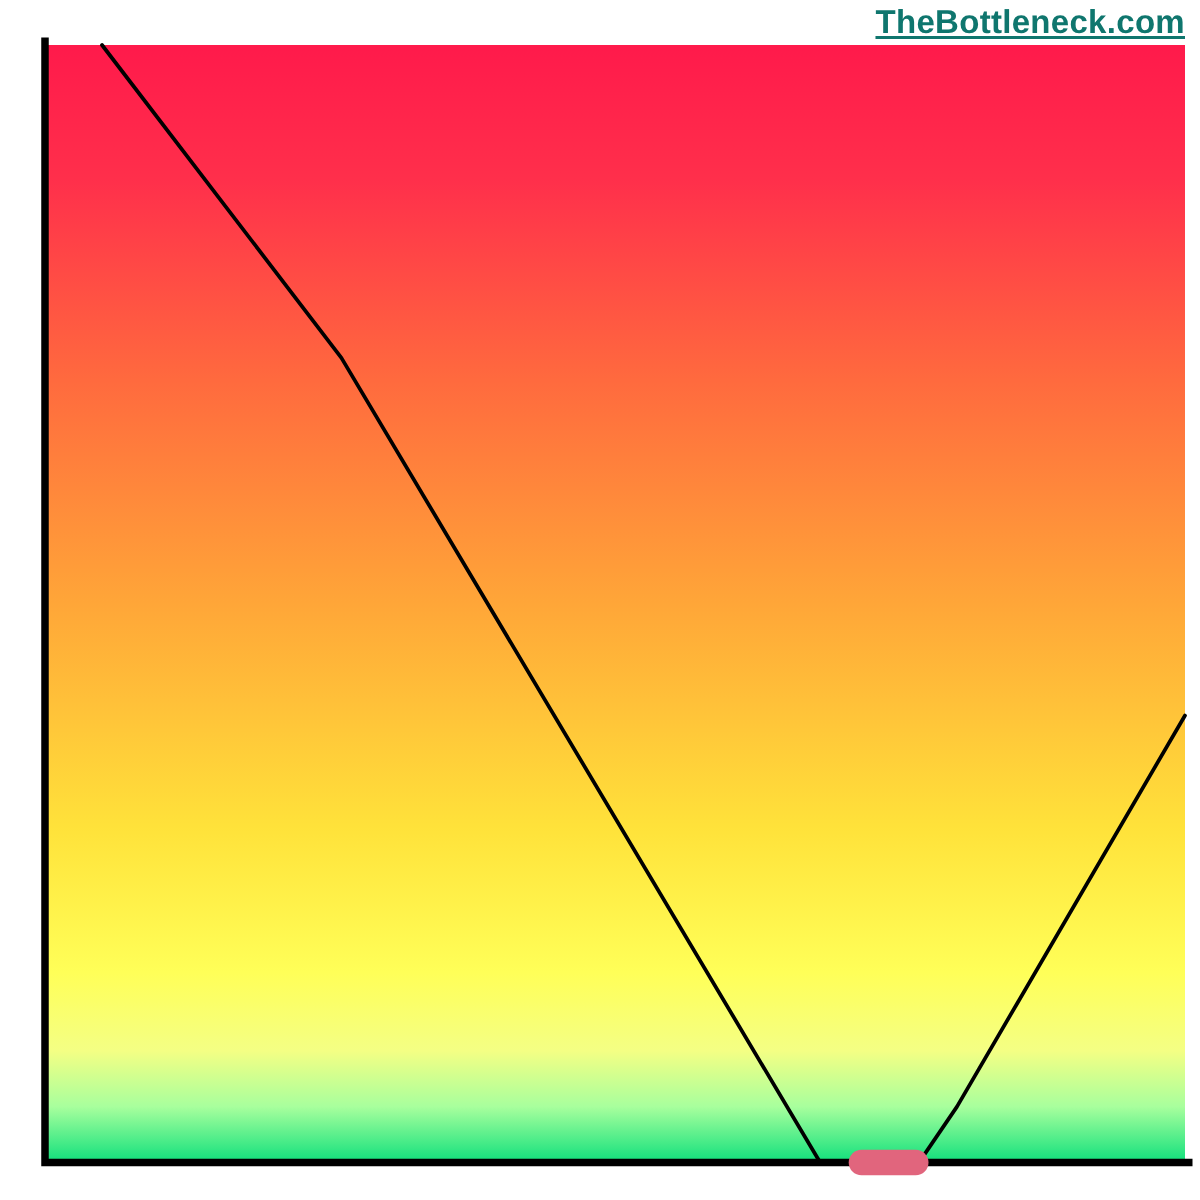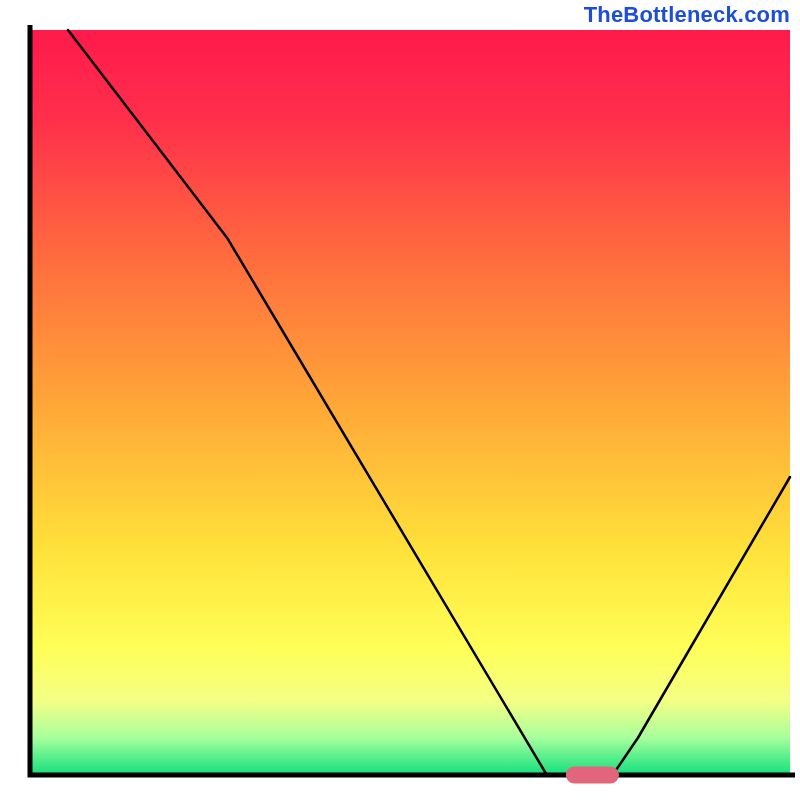--- a/index.html
+++ b/index.html
@@ -15,23 +15,24 @@
     position: relative;
     width: 800px;
     height: 800px;
   }
   .watermark {
     position: absolute;
     top: 2px;
     right: 10px;
     font-size: 22px;
     font-weight: bold;
-    color: #1d4ed8;
+    color: #0f766e;
     letter-spacing: 0.2px;
     font-family: Arial, sans-serif;
+    text-decoration: underline;
   }
   svg {
     display: block;
   }
 </style>
 </head>
 <body>
 
 <div class="canvas">
 

